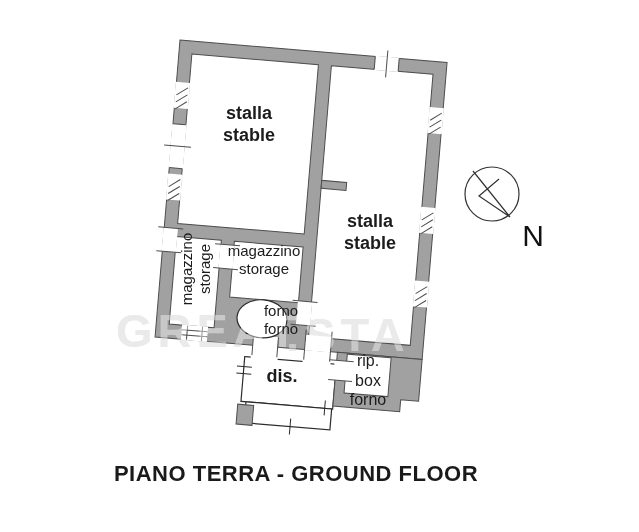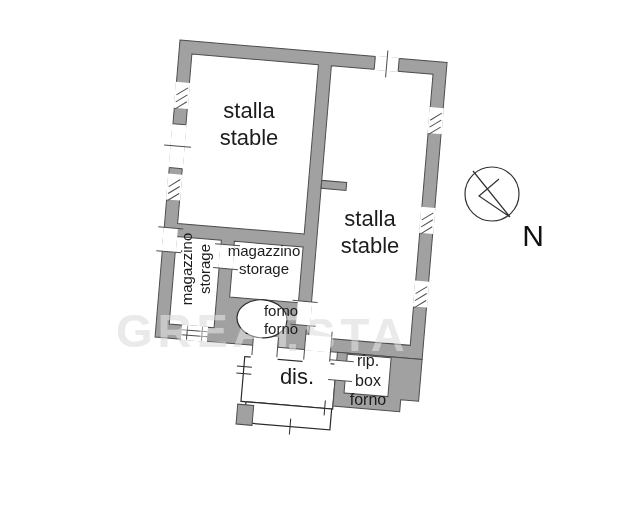--- a/index.html
+++ b/index.html
@@ -6,21 +6,21 @@
   #stage{
     position:relative;width:639px;height:532px;background:#ffffff;
     font-family:"Liberation Sans",sans-serif;overflow:hidden;
   }
   #plan-svg{position:absolute;left:0;top:0;}
   .room-label{
     position:absolute;transform:translate(-50%,-50%);
     text-align:center;color:#1c1c1c;line-height:1.22;white-space:nowrap;
   }
   .room-label span{display:block;}
-  .lbl-18{font-size:22px;}
+  .lbl-18{font-size:18px;font-weight:bold;}
   .lbl-16{font-size:16px;}
   .lbl-15{font-size:15px;}
   .rot270{transform:translate(-50%,-50%) rotate(-90deg);}
   #page-title{
     position:absolute;left:296px;top:474px;transform:translate(-50%,-50%);
     font-size:22px;font-weight:bold;color:#1a1a1a;letter-spacing:.5px;white-space:nowrap;
   }
   #north-label{
     position:absolute;left:533px;top:236px;transform:translate(-50%,-50%);
     font-size:30px;color:#111;
@@ -182,26 +182,27 @@
   <div class="room-label lbl-15" style="left:264px;top:260px;">
     <span>magazzino</span>
     <span>storage</span>
   </div>
 
   <div class="room-label lbl-15" style="left:281px;top:320px;">
     <span>forno</span>
     <span>forno</span>
   </div>
 
-  <div class="room-label lbl-18" style="left:297px;top:377px;">
+  <div class="room-label lbl-18" style="left:282px;top:377px;">
     <span>dis.</span>
   </div>
 
   <div class="room-label lbl-16" style="left:368px;top:380px;">
     <span>rip.</span>
     <span>box</span>
     <span>forno</span>
   </div>
 
   <div id="north-label">N</div>
 
+  <div id="page-title">PIANO TERRA - GROUND FLOOR</div>
 
 </div>
 
 </body></html>

